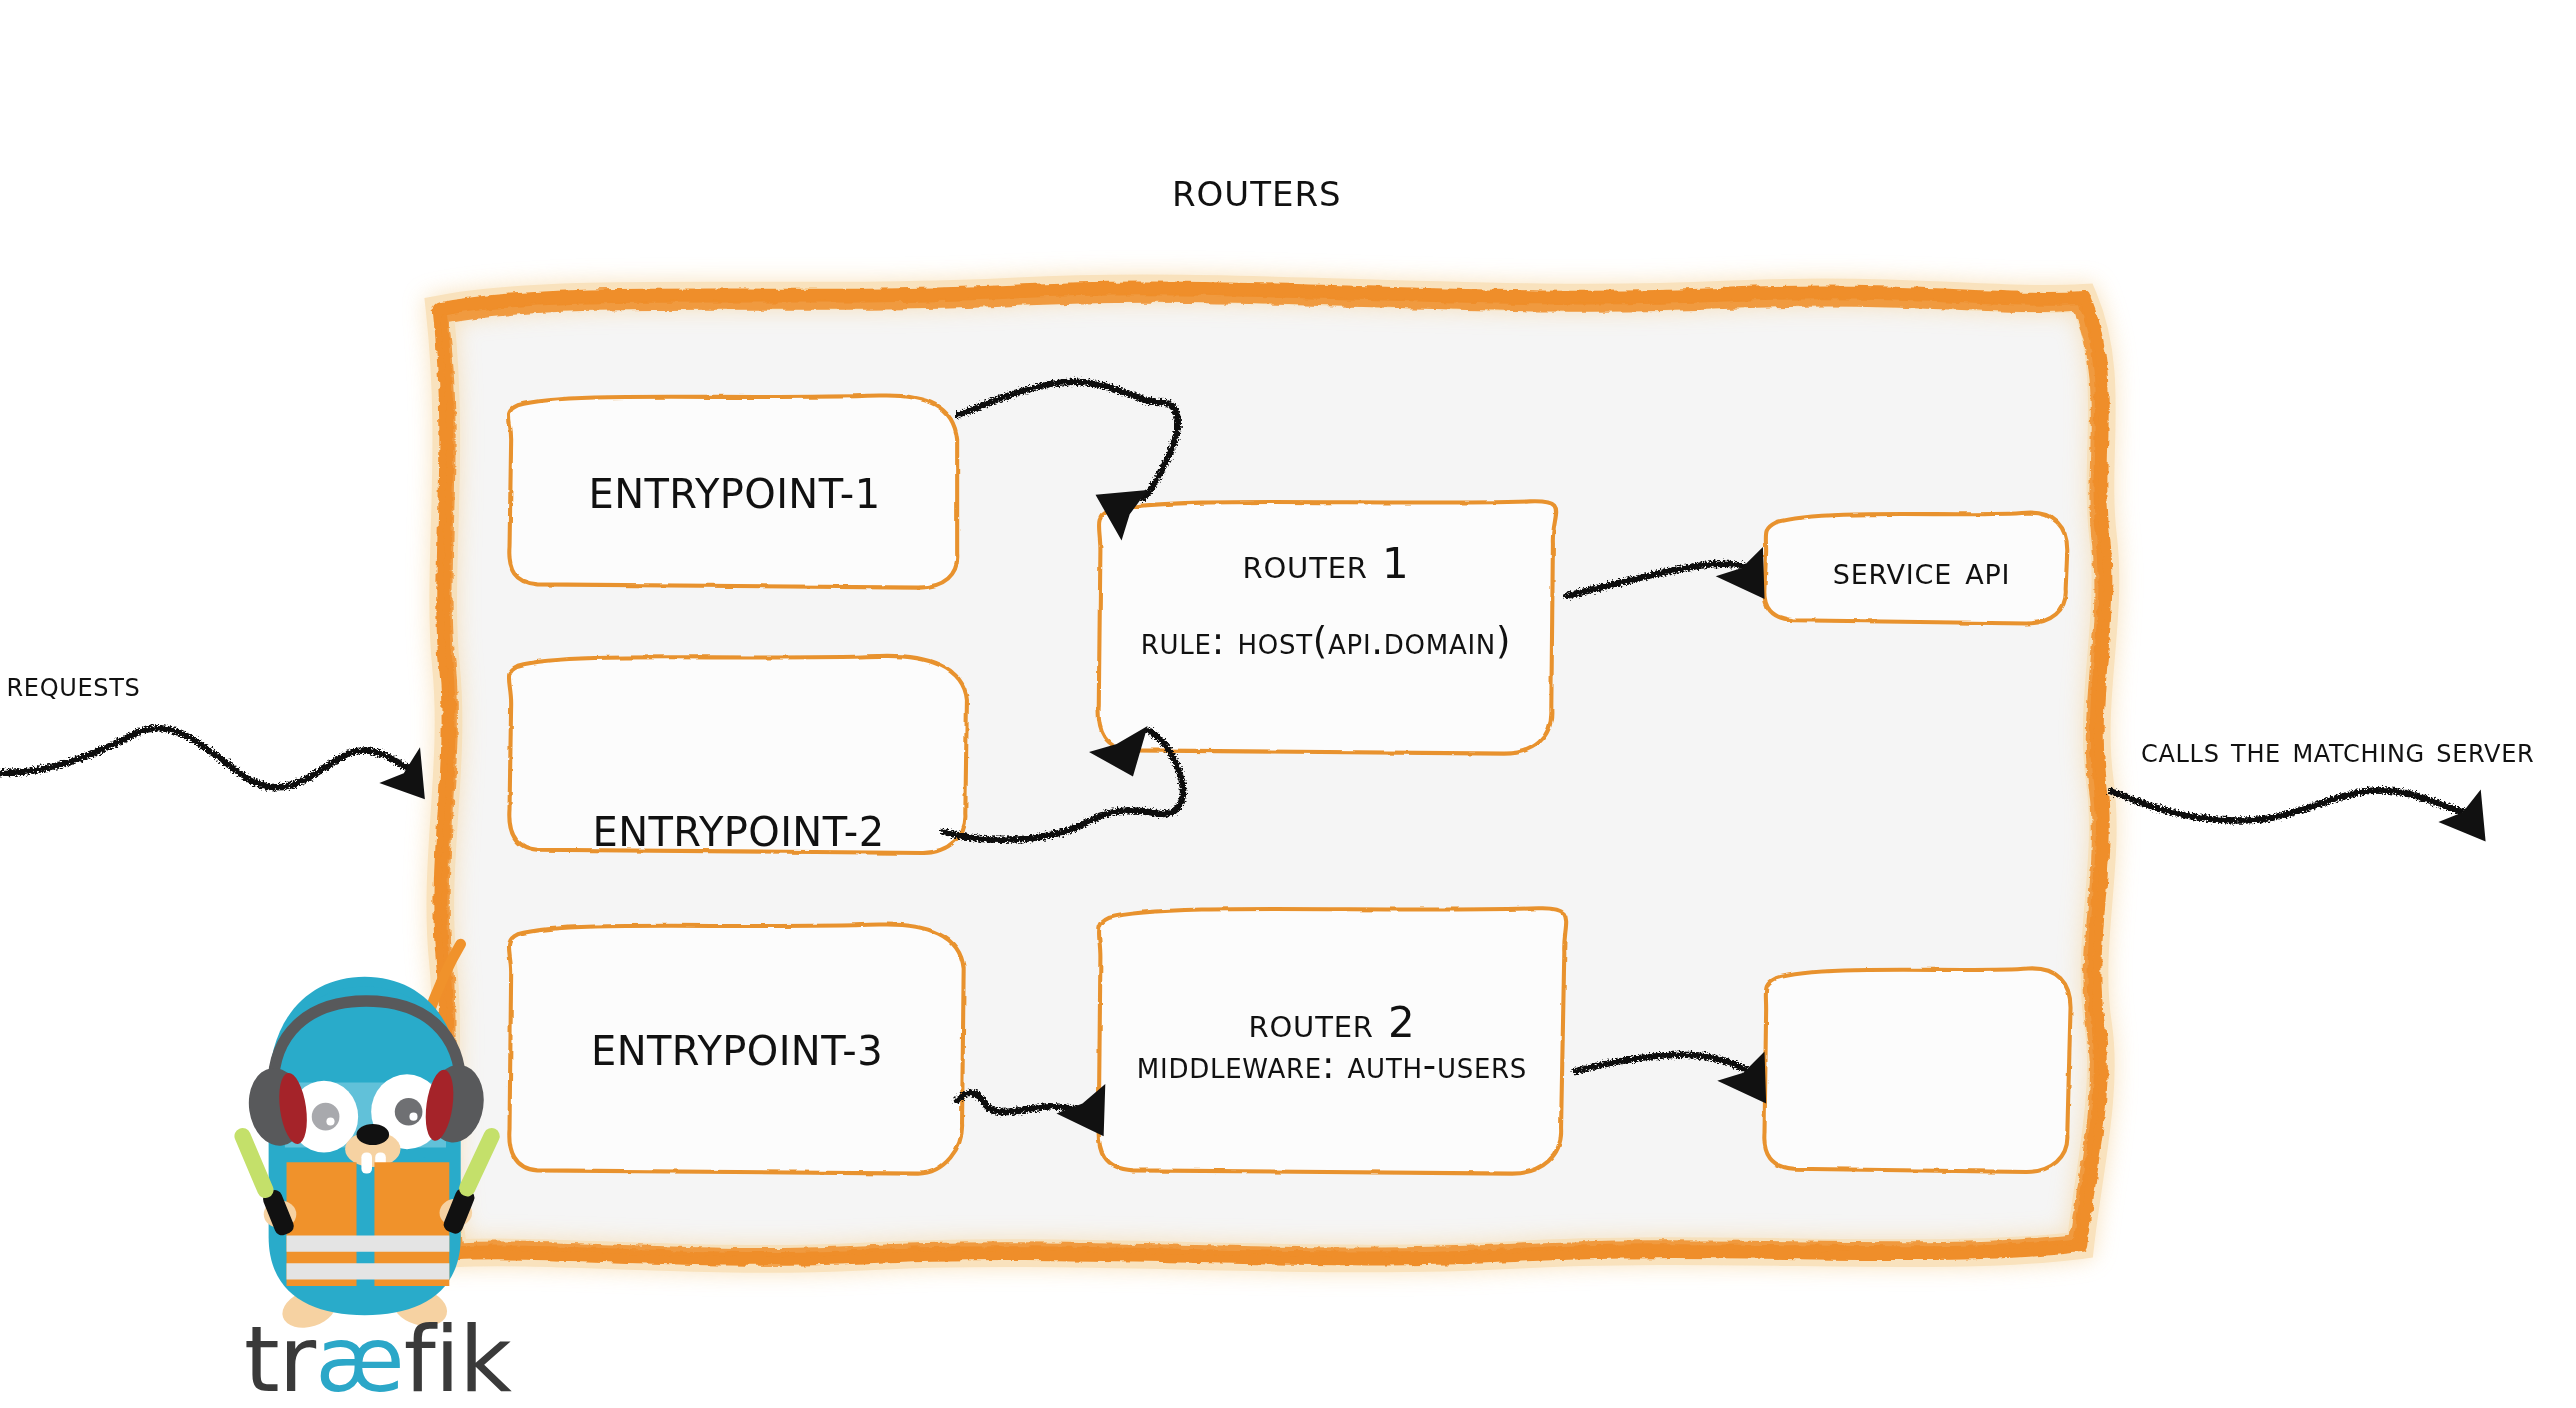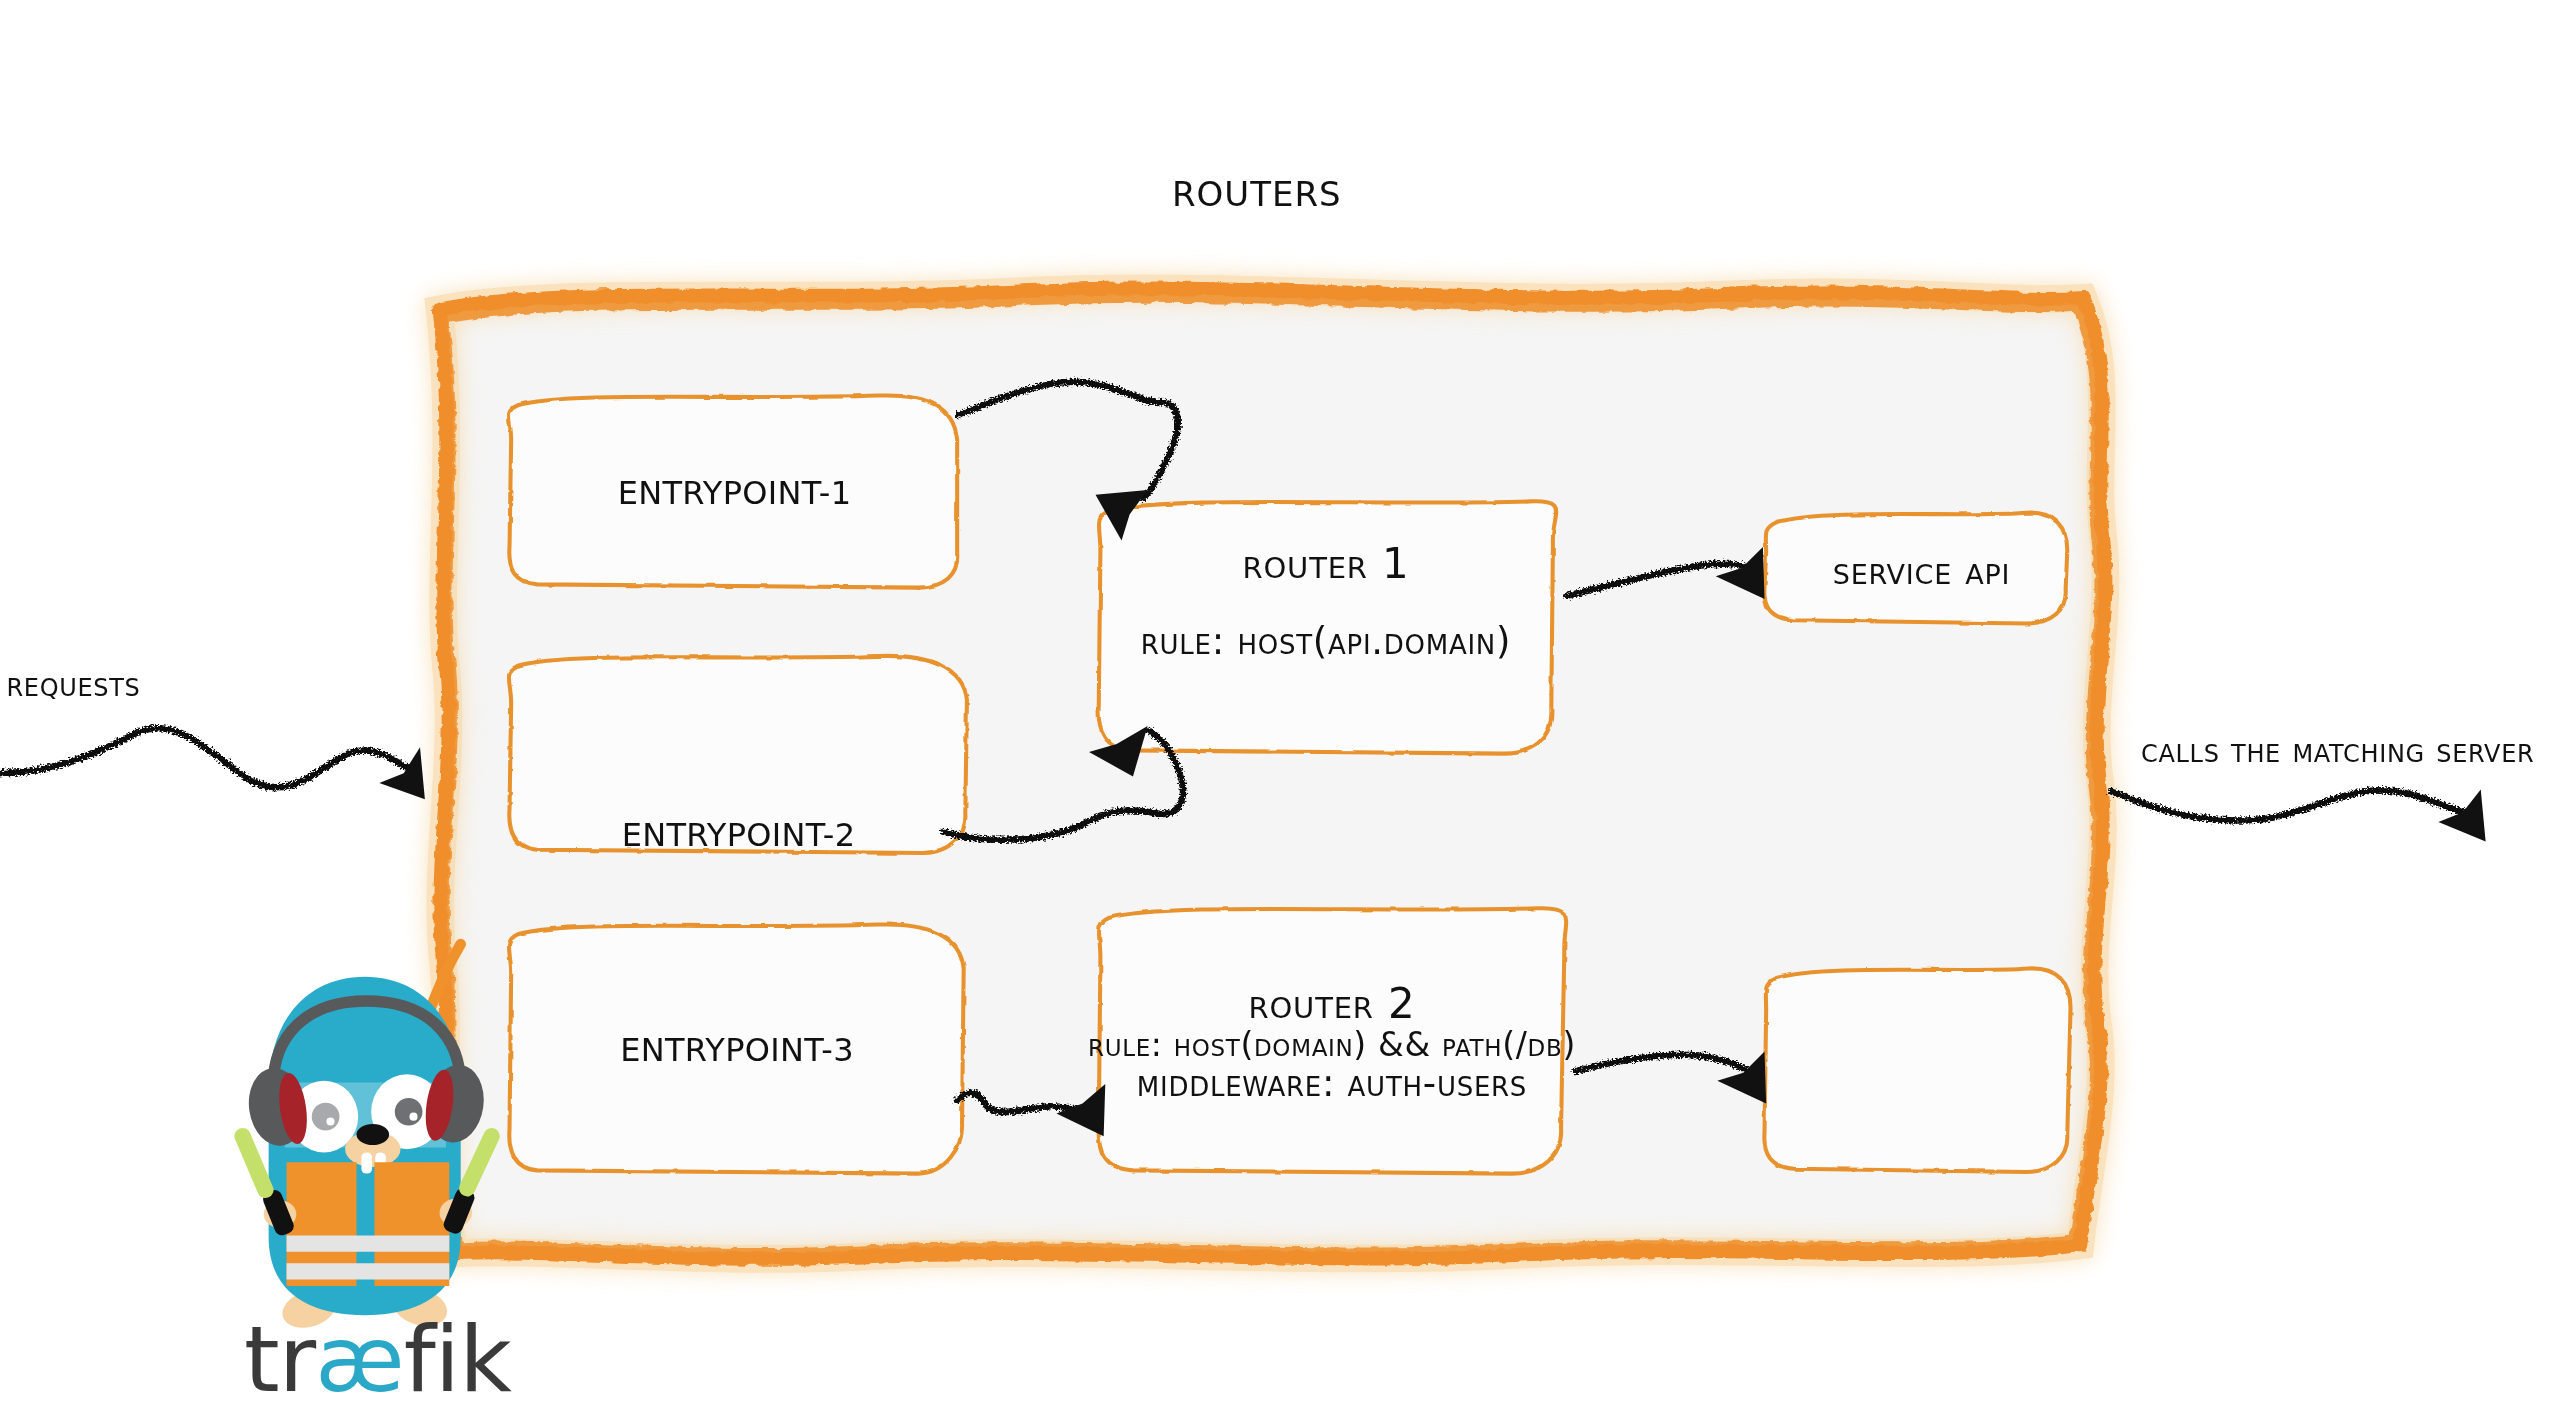--- a/index.html
+++ b/index.html
@@ -36,21 +36,21 @@
   
   .sc {
     font-variant: small-caps;
     text-transform: lowercase;
   }
   .title {
     font-size: 49px;
     font-weight: 400;
   }
   .ep-text {
-    font-size: 32px;
+    font-size: 40px;
     font-weight: 500;
     text-transform: uppercase;
     letter-spacing: 0.01em;
   }
   .router-title {
     font-size: 42px;
   }
   .router-rule {
     font-size: 37px;
   }
@@ -299,21 +299,20 @@
     <span class="lbl ep-text" style="position:static;">entrypoint-3</span>
   </div>
 
   <div class="centerbox" style="left:1099px; top:505px; width:454px; height:193px; gap:37px;">
     <span class="lbl router-title sc" style="position:static;">Router 1</span>
     <span class="lbl router-rule sc" style="position:static;">rule: Host(api.domain)</span>
   </div>
 
   <div class="centerbox" style="left:1099px; top:912px; width:466px; height:262px; gap:2px;">
     <span class="lbl router-title sc" style="position:static;">Router 2</span>
-    <span class="lbl router-rule-sm sc" style="position:static;">rule: Host(domain) &amp;&amp; Path(/db)</span>
     <span class="lbl router-rule sc" style="position:static;">Middleware: auth-users</span>
   </div>
 
   <div class="centerbox" style="left:1765px; top:518px; width:303px; height:106px;">
     <span class="lbl svc-text sc" style="position:static;margin-left:10px;">Service API</span>
   </div>
 
 
   <div class="lbl side-text sc" style="left:6.5px; top:667px;">Requests</div>
 

